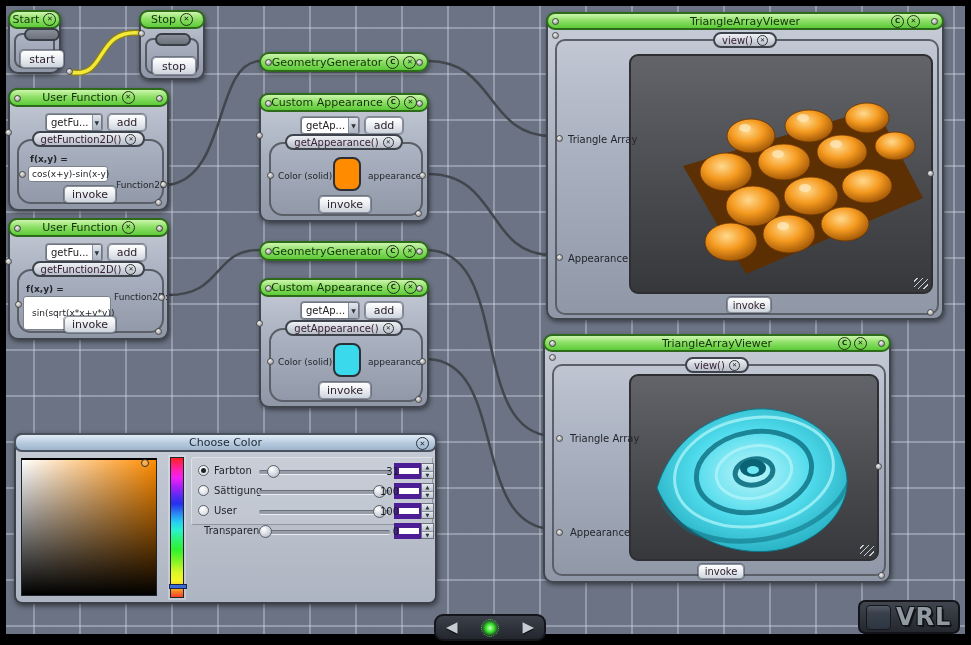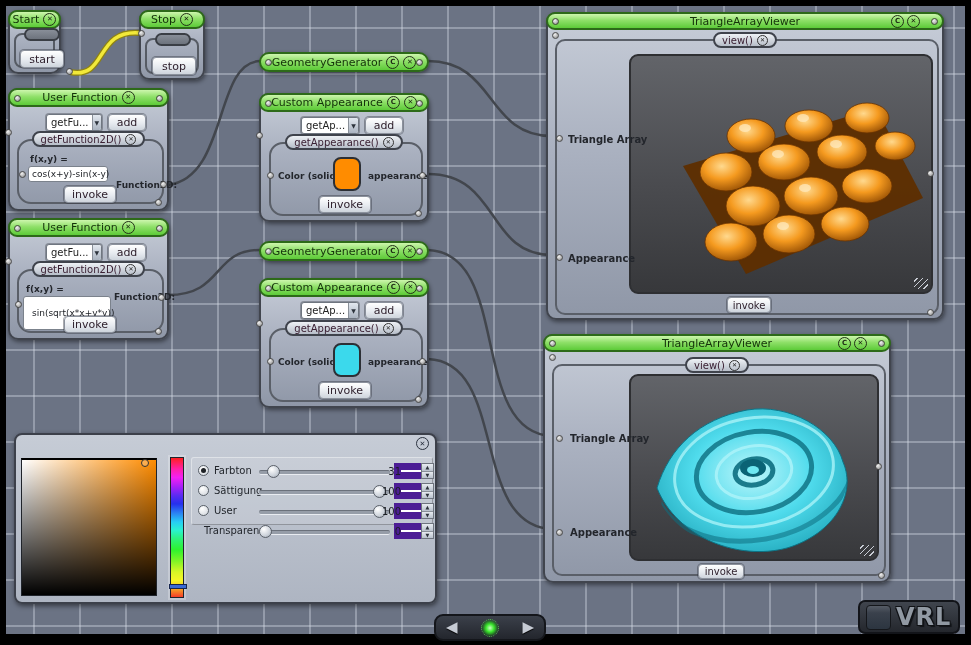--- a/index.html
+++ b/index.html
@@ -40,21 +40,21 @@
   .combo .ctxt{flex:1;font-size:10px;color:#222;padding:2px 3px 0 4px;white-space:nowrap;}
   .combo .carr{width:15px;background:linear-gradient(180deg,#e2e8ef,#aab3c0);border-left:1px solid #8a9099;
         display:flex;align-items:center;justify-content:center;font-size:6px;color:#2d333c;}
   .method{position:absolute;border:2px solid #5a5f68;border-radius:14px;box-sizing:border-box;}
   .pill-row{position:absolute;left:0;right:0;display:flex;justify-content:center;pointer-events:none;}
   .mpill{pointer-events:auto;display:flex;align-items:center;gap:4px;height:16px;padding:0 7px;
         background:linear-gradient(180deg,#eef1f5,#b7bec9);border:2px solid #3f434c;border-radius:9px;
         font-size:10px;color:#3a2033;box-sizing:border-box;}
   .mcic{display:inline-flex;align-items:center;justify-content:center;width:11px;height:11px;border-radius:50%;
         border:1.5px solid #333;box-sizing:border-box;font-size:6px;color:#222;line-height:1;}
-  .lbl{position:absolute;font-size:10px;color:#23262c;white-space:nowrap;font-weight:bold;}
+  .lbl{position:absolute;font-size:10px;color:#23262c;white-space:nowrap;}
   .field{position:absolute;background:#fff;border:1px solid #7b828c;border-radius:3px;font-size:9px;color:#1b1e23;
         display:flex;align-items:center;padding:0 3px;box-sizing:border-box;white-space:nowrap;}
   .swatch{position:absolute;border:2px solid #2c2f35;border-radius:8px;box-sizing:border-box;}
   .viewport{position:absolute;background:linear-gradient(180deg,#626469 0%,#4a4b4f 55%,#37383b 100%);
         border:2px solid #2e2f32;border-radius:9px;box-sizing:border-box;overflow:hidden;}
   .rsz{position:absolute;width:14px;height:11px;background:repeating-linear-gradient(135deg,transparent 0 2px,#caced6 2px 3px,transparent 3px 4px);}
   
   #dlg{position:absolute;z-index:2;left:14px;top:433px;width:423px;height:171px;
         background:linear-gradient(180deg,#c6ccd6 0%,#aeb5c2 100%);border:2px solid #3c404a;border-radius:8px;
         box-shadow:1px 2px 5px rgba(0,0,0,.5);box-sizing:border-box;}
@@ -79,21 +79,21 @@
         border-bottom-color:rgba(0,0,0,.25);box-sizing:border-box;}
   .crow{position:absolute;left:0;right:0;height:18px;}
   .radio{position:absolute;left:6px;top:3px;width:11px;height:11px;border-radius:50%;box-sizing:border-box;
         background:radial-gradient(circle at 35% 30%,#fff,#cfd4db);border:1px solid #596069;}
   .radio.sel::after{content:"";position:absolute;left:2px;top:2px;width:5px;height:5px;border-radius:50%;background:#1e2126;}
   .rlabel{position:absolute;left:22px;top:3px;font-size:10px;color:#22262c;white-space:nowrap;}
   .track{position:absolute;top:8px;height:3px;background:#969da8;border-top:1px solid #6b717b;
         border-bottom:1px solid #e9ecf1;border-radius:2px;}
   .handle{position:absolute;top:-6px;width:13px;height:13px;border-radius:50%;box-sizing:border-box;
         background:radial-gradient(circle at 35% 30%,#fff,#cdd3db 60%,#99a1ad);border:1px solid #5a6069;}
-  .vbox{position:absolute;top:1px;width:28px;height:16px;background:#fff;border:7px solid #4c1d95;box-sizing:border-box;
+  .vbox{position:absolute;top:1px;width:28px;height:16px;background:#fff;border:5px solid #4c1d95;box-sizing:border-box;
         font-size:10px;color:#1b1e23;display:flex;align-items:center;justify-content:flex-end;padding-right:20px;}
   .spin{position:absolute;top:1px;width:13px;height:16px;display:flex;flex-direction:column;border:1px solid #6e747e;box-sizing:border-box;}
   .spin div{flex:1;display:flex;align-items:center;justify-content:center;font-size:5px;color:#2c313a;
         background:linear-gradient(180deg,#e8ecf1,#b9c1cc);}
   .spin div+div{border-top:1px solid #8a9099;}
   
   #nav{position:absolute;z-index:2;left:434px;top:614px;width:112px;height:27px;border-radius:9px;
         background:linear-gradient(180deg,#3b404a,#23262d);border:2px solid #14161b;box-sizing:border-box;
         display:flex;align-items:center;justify-content:space-between;padding:0 10px;}
   .navarr{font-size:15px;color:#c6cbd4;line-height:1;text-shadow:0 1px 1px #000;}
@@ -389,20 +389,23 @@
     <div class="lbl" style="left:25px;top:97px;font-size:10px;">Triangle Array</div>
     <div class="dot" style="left:11px;top:99px;"></div>
     <div class="lbl" style="left:25px;top:191px;font-size:10px;">Appearance</div>
     <div class="dot" style="left:11px;top:193px;"></div>
     <div class="dot" style="left:330px;top:127px;"></div>
     <div class="btn" style="left:153px;top:228px;width:46px;height:15px;font-size:10px;">invoke</div>
     <div class="dot" style="right:4px;bottom:2px;"></div>
   </div>
 
   <div id="dlg">
+    <div id="dlg-title">
+      <span>Choose Color</span>
+    </div>
     <span class="dcic">✕</span>
   </div>
   <div id="svsq"></div>
   <div id="svmark"></div>
   <div id="huestrip"></div>
   <div id="huemark"></div>
   <div id="cpanel">
     <div class="crow" style="top:4px;">
       <span class="radio sel"></span>
       <span class="rlabel">Farbton</span>

